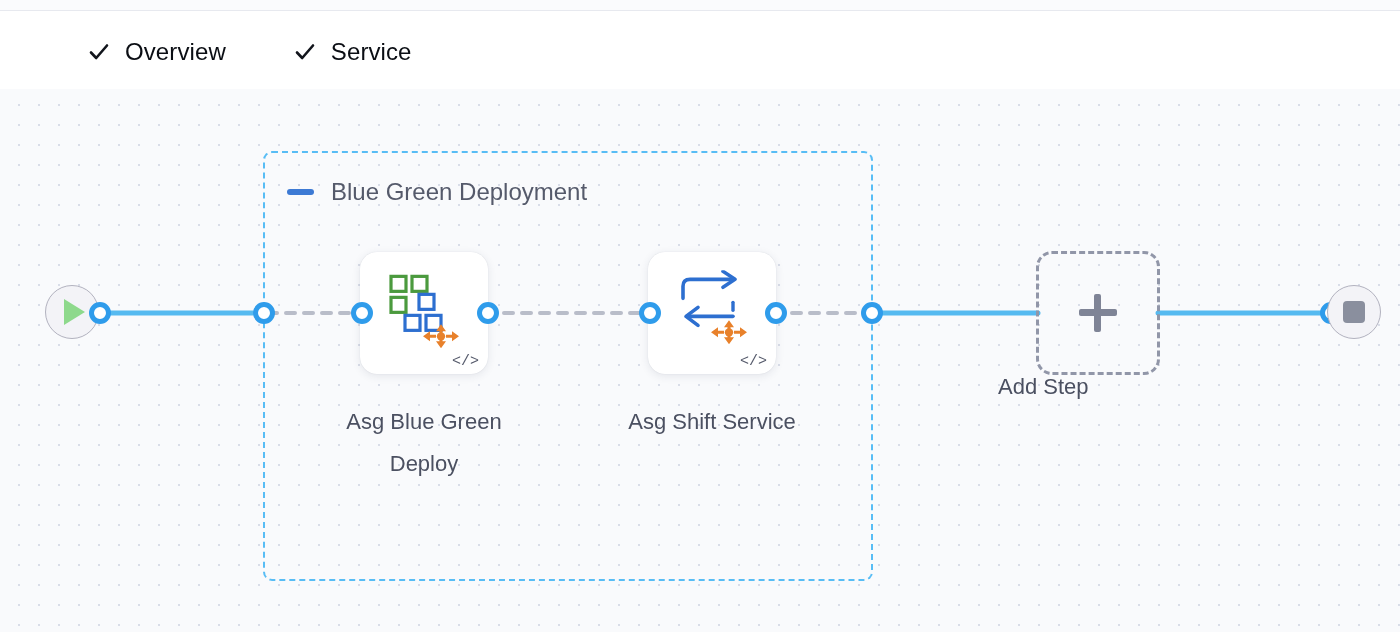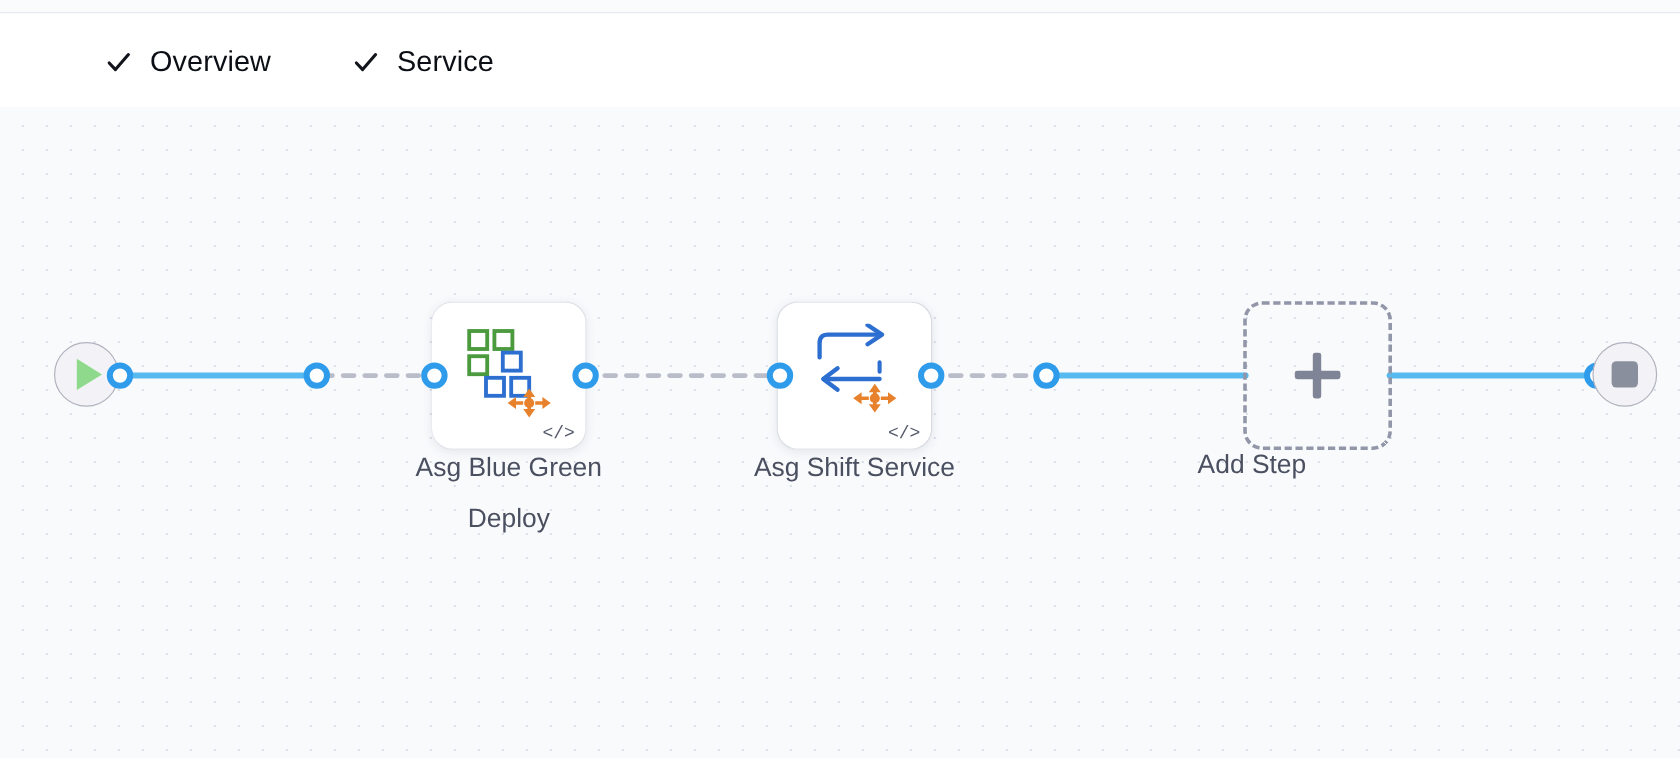--- a/index.html
+++ b/index.html
@@ -206,21 +206,21 @@
     position: absolute;
     right: 9px;
     bottom: 5px;
     color: #555a6b;
     font-size: 15px;
     font-family: "Liberation Mono", monospace;
     line-height: 1;
   }
   .step-label {
     position: absolute;
-    top: 117px;
+    top: 149px;
     left: -34px;
     width: 196px;
     text-align: center;
     font-size: 22px;
     line-height: 42px;
     color: #4b5061;
   }
 
   
   .add-step {
@@ -291,20 +291,26 @@
             <path d="M3 11.5 L8.2 17 L19 4.5" fill="none" stroke="#12151c" stroke-width="2.6" stroke-linecap="round" stroke-linejoin="round"></path>
           </svg>
       </span>
       <span class="tab-label">Service</span>
     </div>
 
   </div>
 
   <div class="canvas">
 
+    <div class="stage-group">
+      <div class="stage-header">
+        <span class="collapse-icon"></span>
+        <span class="stage-title">Blue Green Deployment</span>
+      </div>
+    </div>
 
     <svg class="wires">
 
       <line x1="100" y1="224" x2="266" y2="224" stroke="#56baf0" stroke-width="5" stroke-linecap="round"></line>
 
       <line x1="268" y1="224" x2="362" y2="224" stroke="#b9bdc9" stroke-width="4" stroke-dasharray="9 9" stroke-linecap="round"></line>
 
       <line x1="486" y1="224" x2="650" y2="224" stroke="#b9bdc9" stroke-width="4" stroke-dasharray="9 9" stroke-linecap="round"></line>
 
       <line x1="774" y1="224" x2="872" y2="224" stroke="#b9bdc9" stroke-width="4" stroke-dasharray="9 9" stroke-linecap="round"></line>

